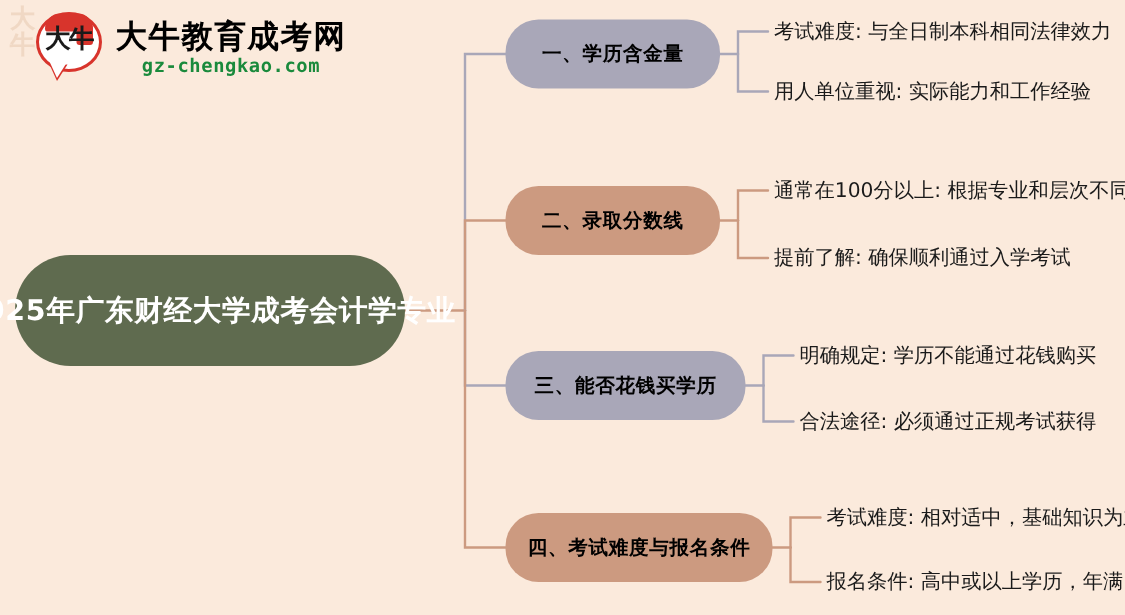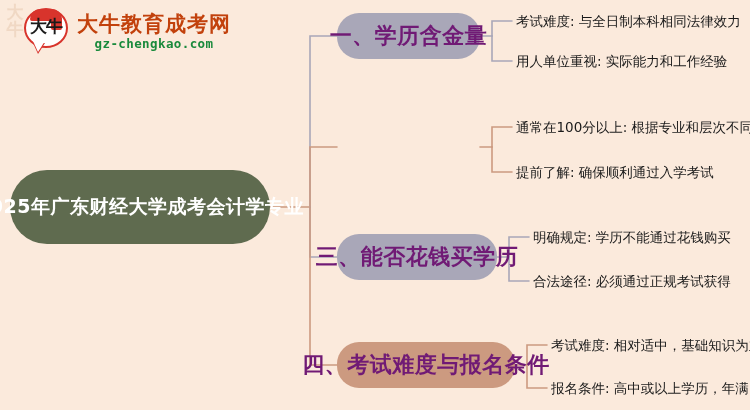--- a/index.html
+++ b/index.html
@@ -45,21 +45,21 @@
     background:#d8342c;border-radius:2px;
   }
   .bubble-cn{
     position:absolute;left:0;top:9px;width:44px;
     text-align:center;font-size:17px;font-weight:bold;color:#1a1a1a;
     font-family:"DejaVu Sans","Liberation Sans",sans-serif;
     letter-spacing:-1px;line-height:18px;
   }
   .logo-text{display:flex;flex-direction:column;justify-content:center;}
   .logo-cn{
-    font-size:21px;font-weight:bold;color:#c2410c;letter-spacing:1px;
+    font-size:21px;font-weight:bold;color:#000000;letter-spacing:1px;
     line-height:24px;font-family:"DejaVu Sans","Liberation Sans",sans-serif;
   }
   .logo-url{
     font-size:12.5px;font-weight:bold;color:#1a8a3c;letter-spacing:0.4px;
     line-height:15px;font-family:"DejaVu Sans Mono","Liberation Mono",monospace;text-align:center;
   }
 
   
   #wires{position:absolute;left:0;top:0;width:750px;height:410px;}
 
@@ -70,21 +70,21 @@
     background:#5f6b4f;border-radius:37px;justify-content:center;
   }
   .root span{
     color:#ffffff;font-size:19px;font-weight:bold;letter-spacing:0.5px;
     font-family:"DejaVu Sans","Liberation Sans",sans-serif;white-space:nowrap;
   }
   .branch{
     border-radius:22px;justify-content:center;
   }
   .branch span{
-    color:#701a75;font-size:22px;font-weight:bold;letter-spacing:0.5px;
+    color:#000000;font-size:13px;font-weight:bold;letter-spacing:0.5px;
     font-family:"DejaVu Sans","Liberation Sans",sans-serif;white-space:nowrap;
   }
   .b1{left:337px;top:13px;width:143px;height:46px;background:#a9a7b8;}
   .b2{left:337px;top:124px;width:143px;height:46px;background:#cc9a80;}
   .b3{left:337px;top:234px;width:160px;height:46px;background:#a9a7b8;}
   .b4{left:337px;top:342px;width:178px;height:46px;background:#cc9a80;}
 
   .leaf{
     position:absolute;display:flex;align-items:center;
     color:#1a1a1a;font-size:13.5px;line-height:18px;white-space:nowrap;
@@ -143,20 +143,23 @@
     </g>
   </svg>
 
   <div class="node root">
     <span>2025年广东财经大学成考会计学专业</span>
   </div>
 
   <div class="node branch b1">
     <span>一、学历含金量</span>
   </div>
+  <div class="node branch b2">
+    <span>二、录取分数线</span>
+  </div>
   <div class="node branch b3">
     <span>三、能否花钱买学历</span>
   </div>
   <div class="node branch b4">
     <span>四、考试难度与报名条件</span>
   </div>
 
   <div class="leaf" style="left:516px;top:12px;">考试难度: 与全日制本科相同法律效力</div>
   <div class="leaf" style="left:516px;top:52px;">用人单位重视: 实际能力和工作经验</div>
 

